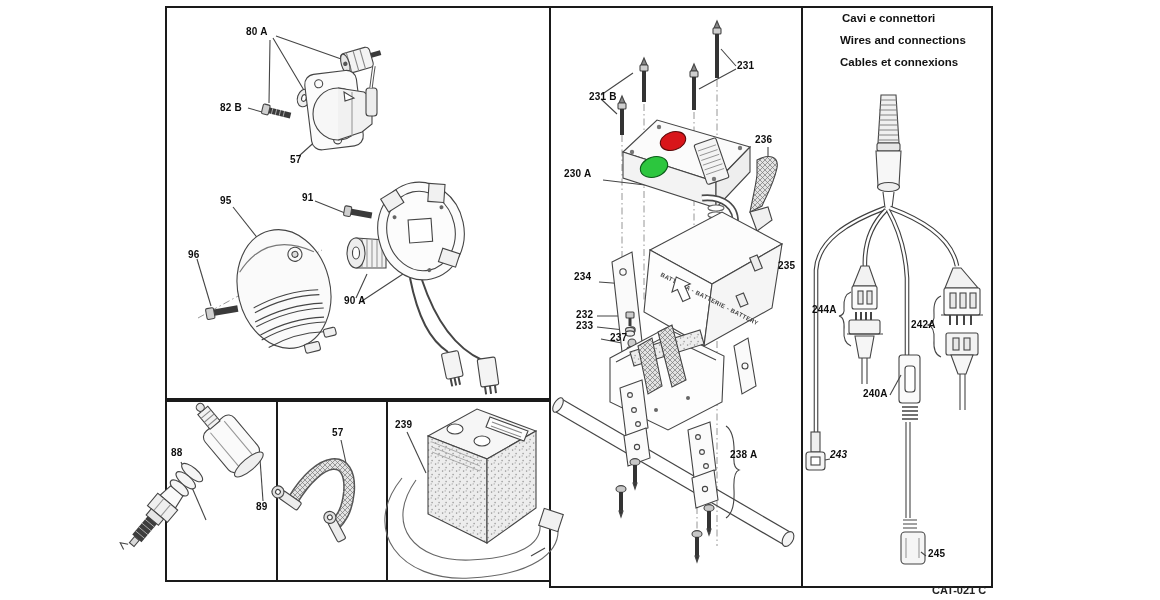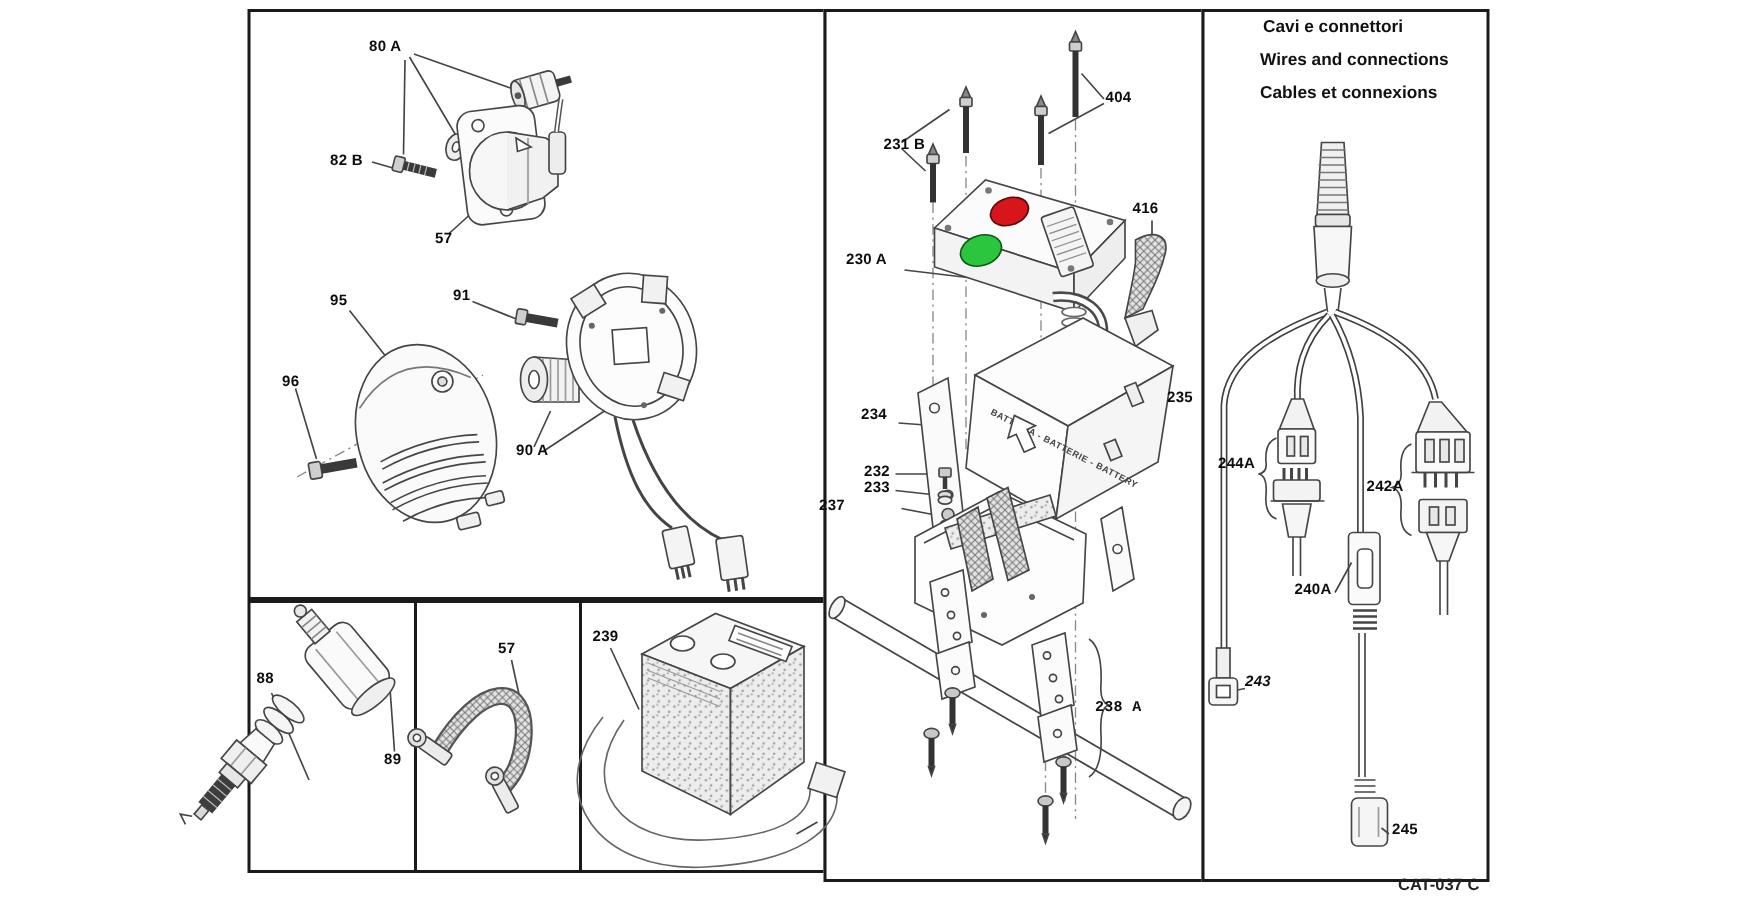--- a/index.html
+++ b/index.html
@@ -402,33 +402,33 @@
   <div class="plabel" style="left:290px;top:155px;">57</div>
   <div class="plabel" style="left:220px;top:196px;">95</div>
   <div class="plabel" style="left:302px;top:193px;">91</div>
   <div class="plabel" style="left:188px;top:250px;">96</div>
   <div class="plabel" style="left:344px;top:296px;">90 A</div>
   <div class="plabel" style="left:171px;top:448px;">88</div>
   <div class="plabel" style="left:256px;top:502px;">89</div>
   <div class="plabel" style="left:332px;top:428px;">57</div>
   <div class="plabel" style="left:395px;top:420px;">239</div>
   <div class="plabel" style="left:565px;top:92px;margin-left:24px;">231 B</div>
-  <div class="plabel" style="left:737px;top:61px;">404</div>
-  <div class="plabel" style="left:755px;top:135px;">416</div>
+  <div class="plabel" style="left:737px;top:61px;">231</div>
+  <div class="plabel" style="left:755px;top:135px;">236</div>
   <div class="plabel" style="left:564px;top:169px;">230 A</div>
   <div class="plabel" style="left:574px;top:272px;">234</div>
   <div class="plabel" style="left:576px;top:310px;">232</div>
   <div class="plabel" style="left:576px;top:321px;">233</div>
-  <div class="plabel" style="left:546px;top:333px;">237</div>
+  <div class="plabel" style="left:610px;top:333px;">237</div>
   <div class="plabel" style="left:778px;top:261px;">235</div>
-  <div class="plabel" style="left:730px;top:468px;font-family:Liberation Mono, monospace;">238 A</div>
+  <div class="plabel" style="left:730px;top:450px;">238 A</div>
   <div class="plabel" style="left:812px;top:305px;">244A</div>
   <div class="plabel" style="left:911px;top:320px;">242A</div>
   <div class="plabel" style="left:863px;top:389px;">240A</div>
   <div class="plabel" style="left:830px;top:450px;font-style:italic;">243</div>
   <div class="plabel" style="left:928px;top:549px;">245</div>
 
   <div class="rtitle" style="left:842px;top:12px;text-align:right;">Cavi e connettori</div>
   <div class="rtitle" style="left:840px;top:34px;">Wires and connections</div>
   <div class="rtitle" style="left:840px;top:56px;">Cables et connexions</div>
 
-  <div class="caption" style="left:932px;top:584px;">CAT-037 C</div>
+  <div class="caption" style="left:932px;top:584px;">CAT-021 C</div>
 </div>
 
 </body></html>

